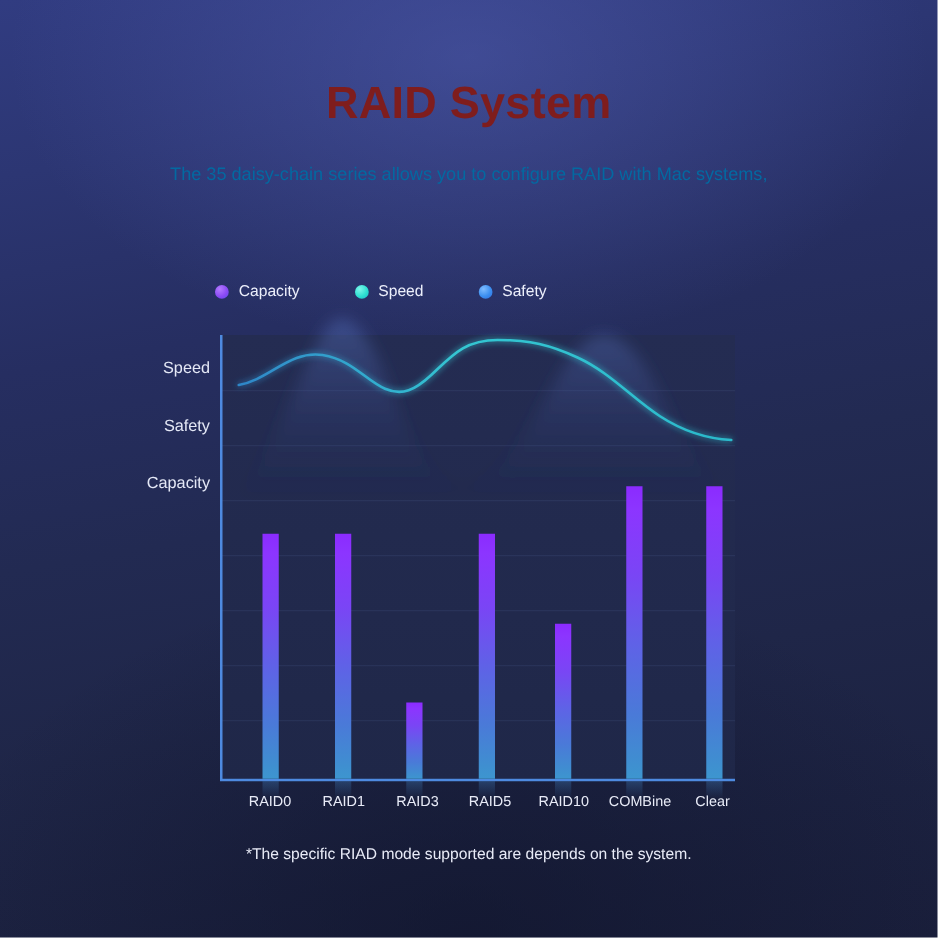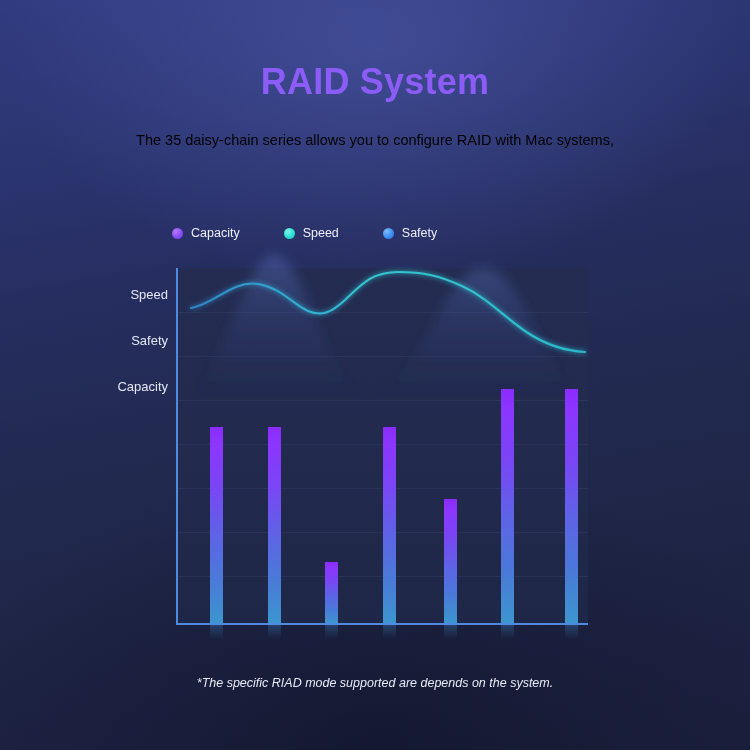--- a/index.html
+++ b/index.html
@@ -36,31 +36,31 @@
   
   .title {
     position: absolute;
     top: 61px;
     left: 0;
     width: 750px;
     text-align: center;
     font-size: 36px;
     font-weight: bold;
     letter-spacing: 0.2px;
-    color: #8b5cf6;
+    color: #7f1d1d;
   }
   .subtitle {
     position: absolute;
     top: 128px;
     left: 0;
     width: 750px;
     text-align: center;
     font-size: 14.5px;
     line-height: 24px;
-    color: #000000;
+    color: #0369a1;
     font-weight: normal;
   }
   .subtitle .line { display: block; }
 
   
   .legend {
     position: absolute;
     top: 226px;
     left: 172px;
     display: flex;
@@ -159,21 +159,20 @@
   }
 
   .footnote {
     position: absolute;
     top: 676px;
     left: 0;
     width: 750px;
     text-align: center;
     font-size: 12.5px;
     color: #e8ebf7;
-    font-style: italic;
   }
 
   svg.wave { position: absolute; left: 0; top: 0; width: 750px; height: 750px; pointer-events: none; }
 </style>
 </head>
 <body>
 
 <div class="page">
   <div class="bg-glow"></div>
 
@@ -279,16 +278,25 @@
       <div class="bar" style="left:444px; top:499px; width:13px; height:124px;"></div>
       <div class="bar-reflect" style="left:444px; top:625px; width:13px; height:14px;"></div>
 
       <div class="bar" style="left:501px; top:389px; width:13px; height:234px;"></div>
       <div class="bar-reflect" style="left:501px; top:625px; width:13px; height:14px;"></div>
 
       <div class="bar" style="left:565px; top:389px; width:13px; height:234px;"></div>
       <div class="bar-reflect" style="left:565px; top:625px; width:13px; height:14px;"></div>
     </div>
 
+    <div class="xlabels">
+      <div class="xlabel" style="left:216px;">RAID0</div>
+      <div class="xlabel" style="left:275px;">RAID1</div>
+      <div class="xlabel" style="left:334px;">RAID3</div>
+      <div class="xlabel" style="left:392px;">RAID5</div>
+      <div class="xlabel" style="left:451px;">RAID10</div>
+      <div class="xlabel" style="left:512px;">COMBine</div>
+      <div class="xlabel" style="left:570px;">Clear</div>
+    </div>
   </div>
 
   <div class="footnote">*The specific RIAD mode supported are depends on the system.</div>
 </div>
 
 </body></html>

